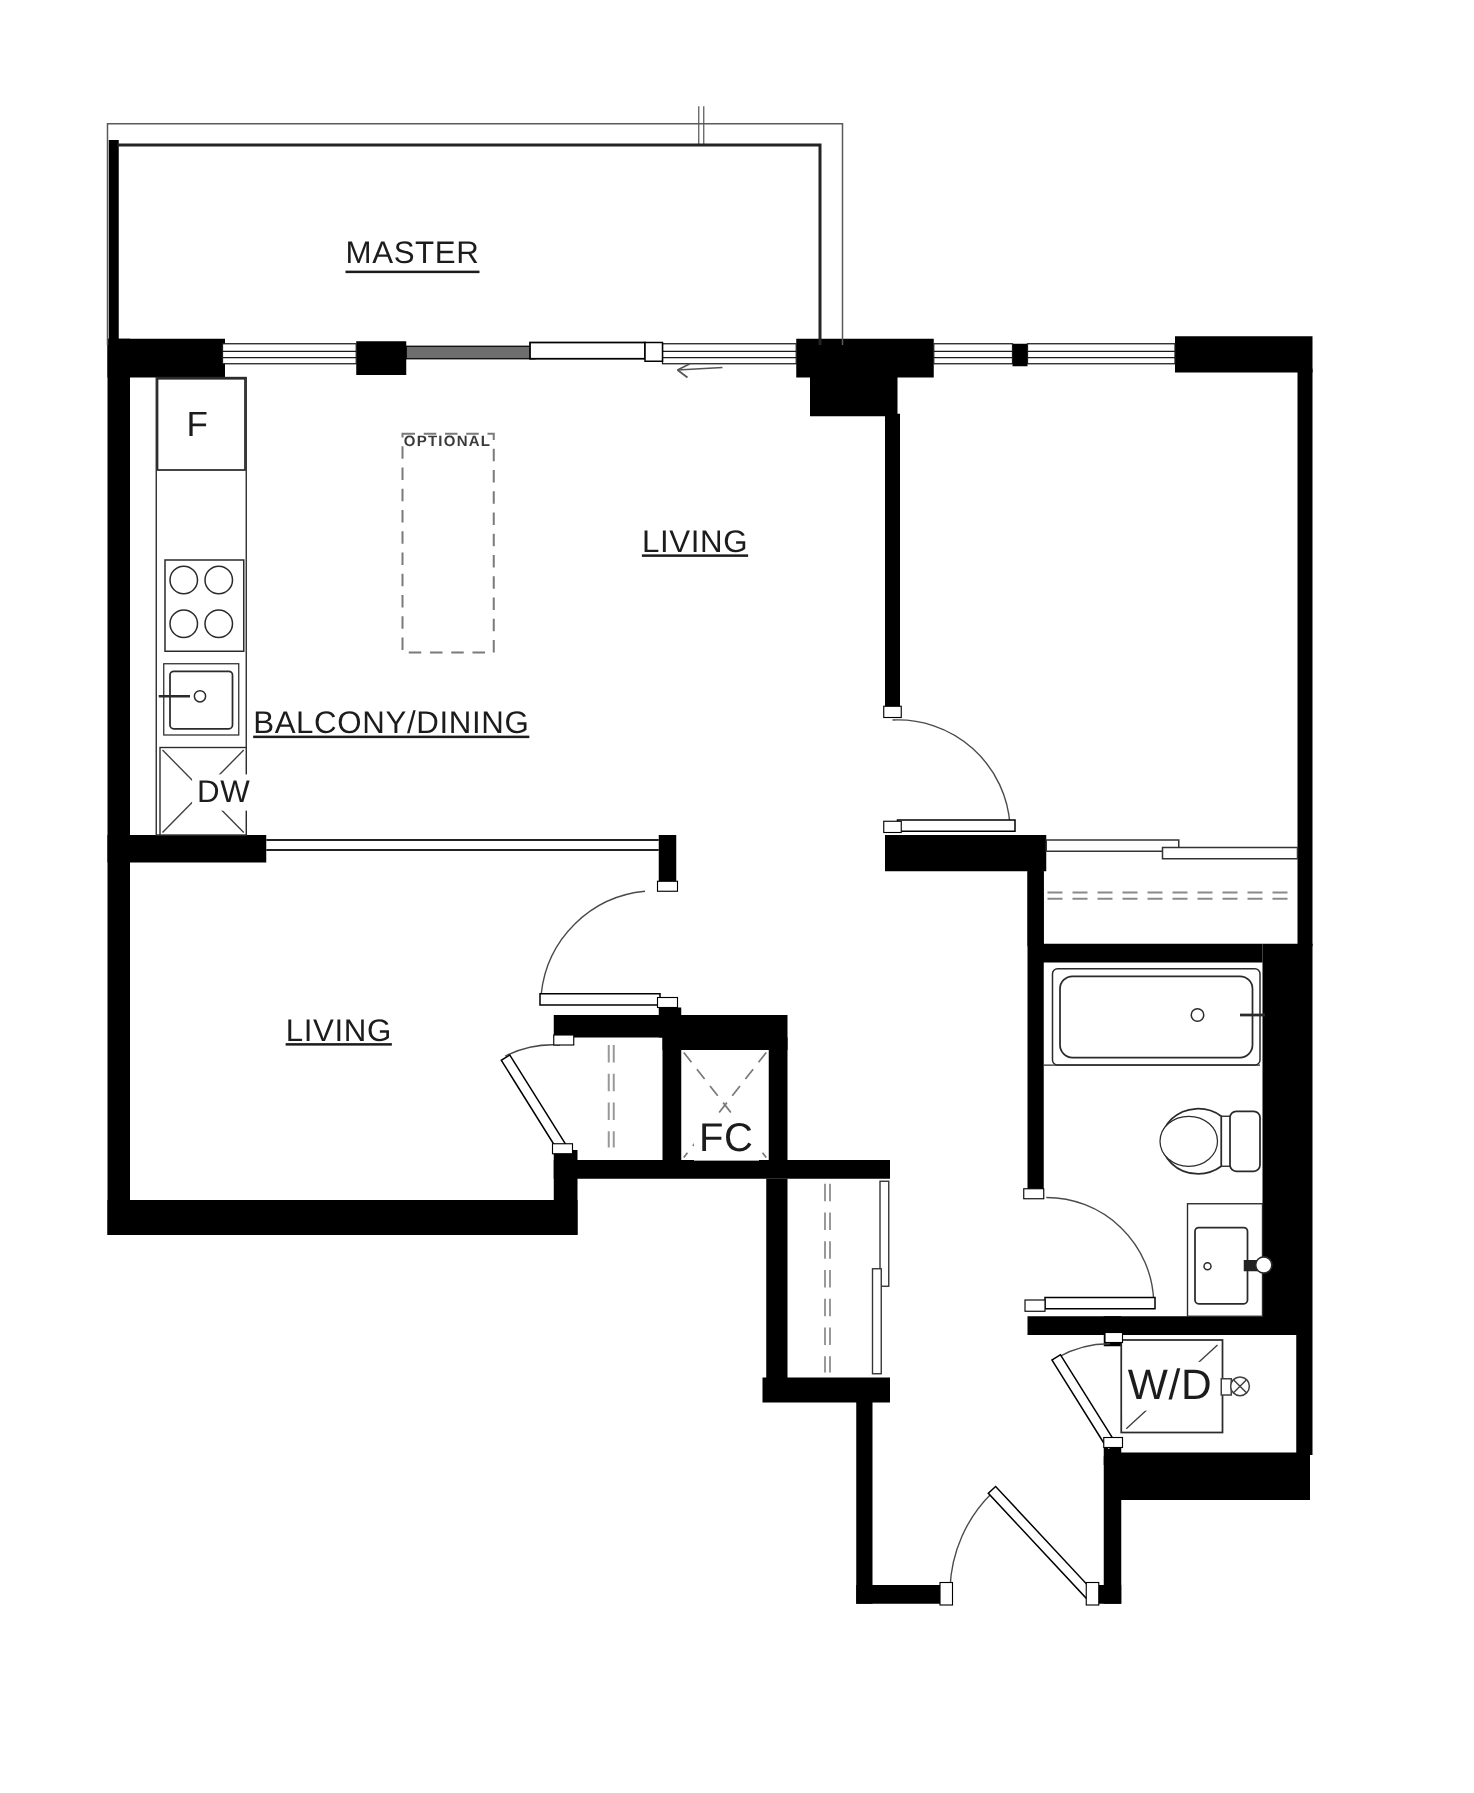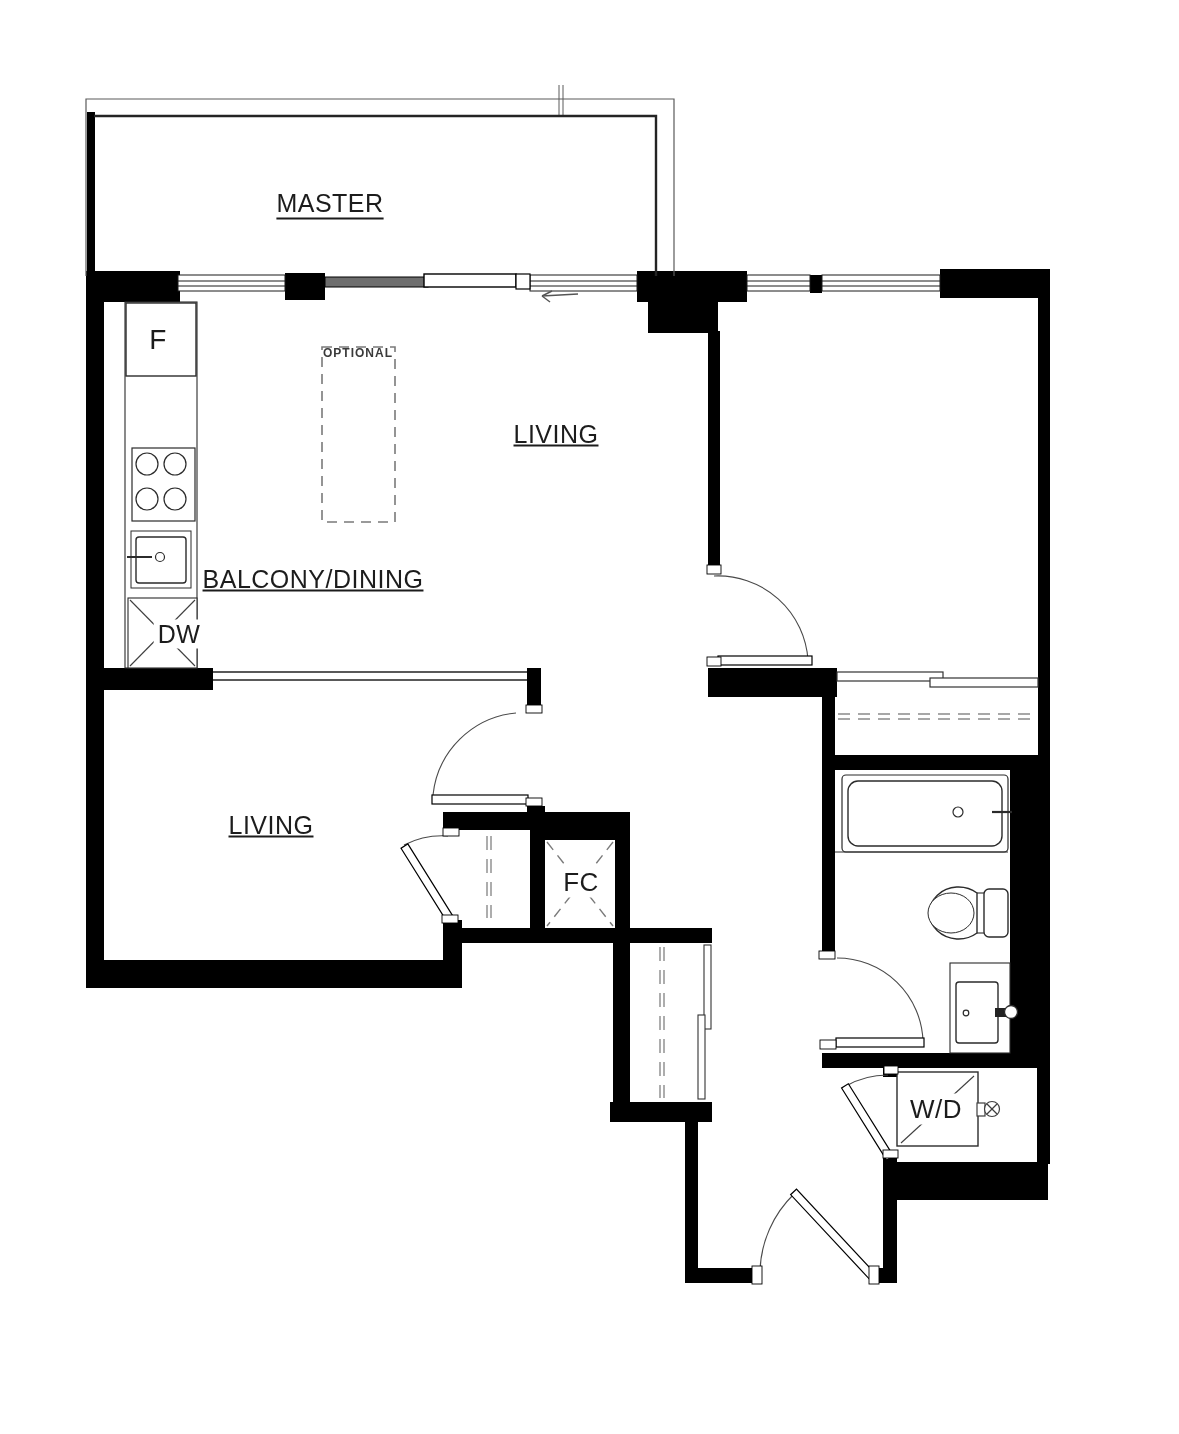--- a/index.html
+++ b/index.html
@@ -233,15 +233,15 @@
     </g>
   </svg>
 
   <div class="lbl room underline" style="left:330px;top:203px;">MASTER</div>
   <div class="lbl room" style="left:556px;top:434px;">LIVING</div>
   <div class="lbl room" style="left:313px;top:579px;">BALCONY/DINING</div>
   <div class="lbl room" style="left:271px;top:825px;">LIVING</div>
   <div class="lbl small" style="left:358px;top:336px;">OPTIONAL</div>
   <div class="lbl" style="left:158px;top:340px;font-size:28px;">F</div>
   <div class="lbl bg" style="left:159px;top:634px;font-size:25px;margin-left:20px;">DW</div>
-  <div class="lbl bg" style="left:581px;top:882px;font-size:26px;">FC</div>
-  <div class="lbl bg" style="left:936px;top:1109px;font-size:26px;">W/D</div>
+  <div class="lbl bg" style="left:581px;top:910px;font-size:32px;">FC</div>
+  <div class="lbl bg" style="left:936px;top:1109px;font-size:34px;">W/D</div>
 </div>
 
 </body></html>

